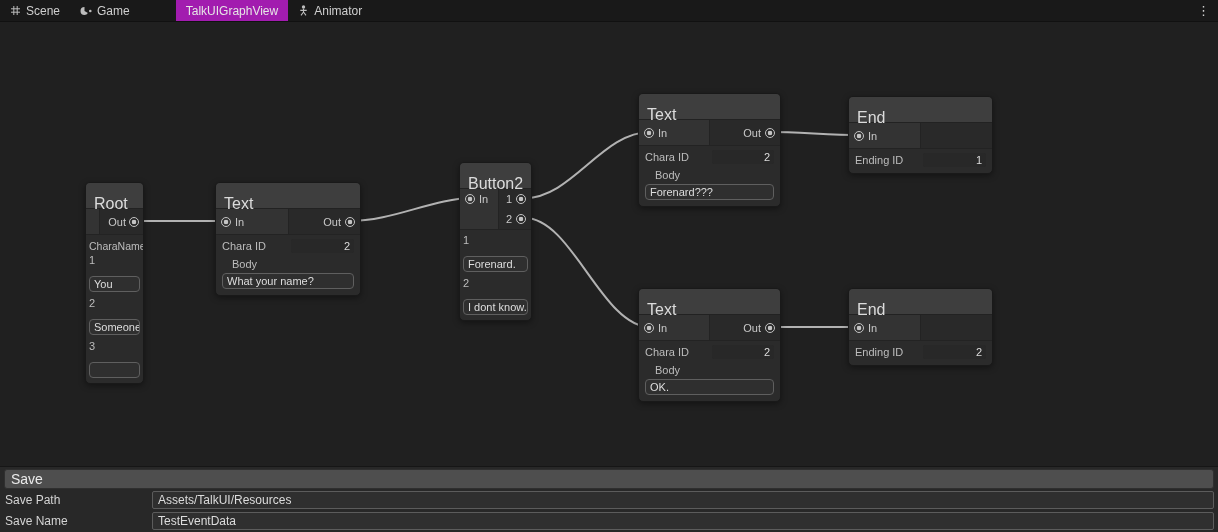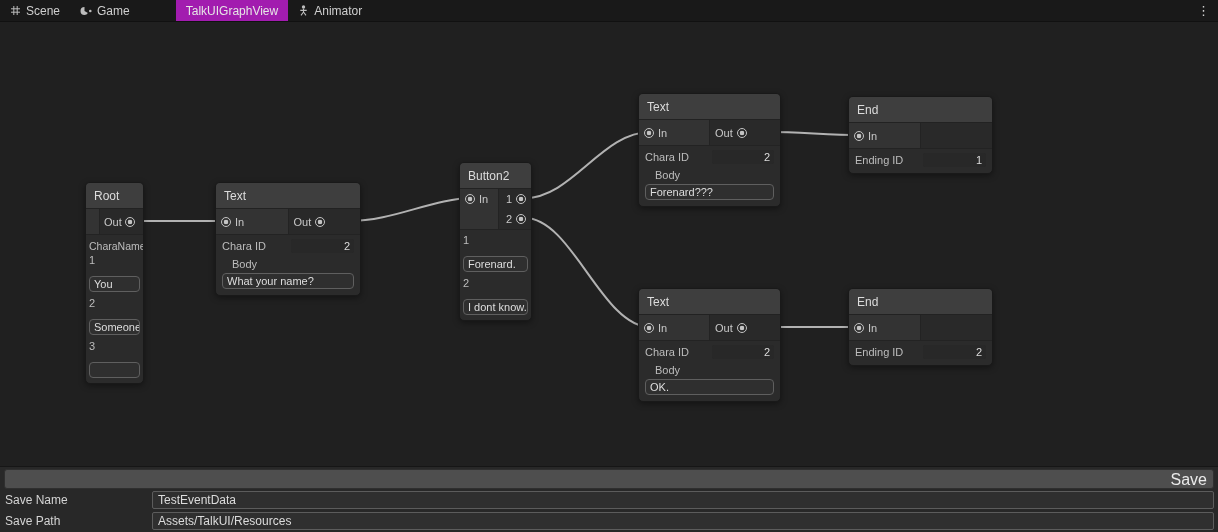--- a/index.html
+++ b/index.html
@@ -45,30 +45,30 @@
     position:absolute;
     background:#2b2b2b;
     border:1px solid #191919;
     border-radius:5px;
     box-shadow:0 2px 6px rgba(0,0,0,.4);
     font-size:11px; color:#c8c8c8;
     overflow:hidden;
   }
   .node-title {
     height:26px; line-height:26px;
-    padding:0 8px;
+    padding:8px 8px;
     background:#3e3e3e; color:#dcdcdc;
-    font-size:12px;
+    font-size:16px;
     border-bottom:1px solid #222;
     white-space:nowrap;
   }
   .ports { display:flex; height:26px; border-bottom:1px solid #232323; }
   .half { flex:1; display:flex; align-items:center; gap:4px; }
   .in-half  { background:#333333; padding:0 5px; border-right:1px solid #232323; }
-  .out-half { background:#292929; padding:0 5px; justify-content:flex-start; }
+  .out-half { background:#292929; padding:0 5px; justify-content:flex-end; }
   .port-label { color:#c8c8c8; white-space:nowrap; }
   .port-dot {
     width:10px; height:10px; flex:none;
     border:1px solid #c4c4c4; border-radius:50%;
     background:radial-gradient(circle at center, #c4c4c4 0 2px, transparent 2.6px);
   }
 
   
   .ports-b2 { display:flex; border-bottom:1px solid #232323; }
   .b2-in  { flex:1; background:#333333; border-right:1px solid #232323; padding-left:5px; }
@@ -100,22 +100,22 @@
   
   .footer {
     position:absolute; left:0; bottom:0;
     width:1218px; height:66px;
     background:#282828; border-top:1px solid #161616;
     font-size:12px; color:#d4d4d4;
   }
   .save-btn {
     display:block; margin:2px 4px 0; width:1210px; height:20px;
     background:#4e4e4e; border:1px solid #2f2f2f; border-radius:3px;
-    color:#eaeaea; font-size:16px; font-family:inherit;
-    text-align:right; line-height:17px; cursor:default;
+    color:#eaeaea; font-size:14px; font-family:inherit;
+    text-align:left; line-height:17px; cursor:default;
   }
   .frow { display:flex; align-items:center; height:20px; margin-top:1px; }
   .flabel { width:152px; padding-left:5px; white-space:nowrap; }
   .ffield {
     flex:1; margin-right:4px; height:18px; line-height:16px;
     background:#2f2f2f; border:1px solid #5c5c5c; border-radius:2px;
     padding:0 5px; color:#dcdcdc; white-space:nowrap; overflow:hidden;
   }
   svg.tbicon { display:block; }
 </style>
@@ -304,20 +304,20 @@
       <span class="lbl">Ending ID</span>
       <span class="val">2</span>
     </div>
   </div>
 
 </div>
 
 <div class="footer">
   <button class="save-btn">Save</button>
   <div class="frow">
+    <div class="flabel">Save Path</div>
+    <div class="ffield">Assets/TalkUI/Resources</div>
+  </div>
+  <div class="frow">
     <div class="flabel">Save Name</div>
     <div class="ffield">TestEventData</div>
   </div>
-  <div class="frow">
-    <div class="flabel">Save Path</div>
-    <div class="ffield">Assets/TalkUI/Resources</div>
-  </div>
 </div>
 
 </body></html>

